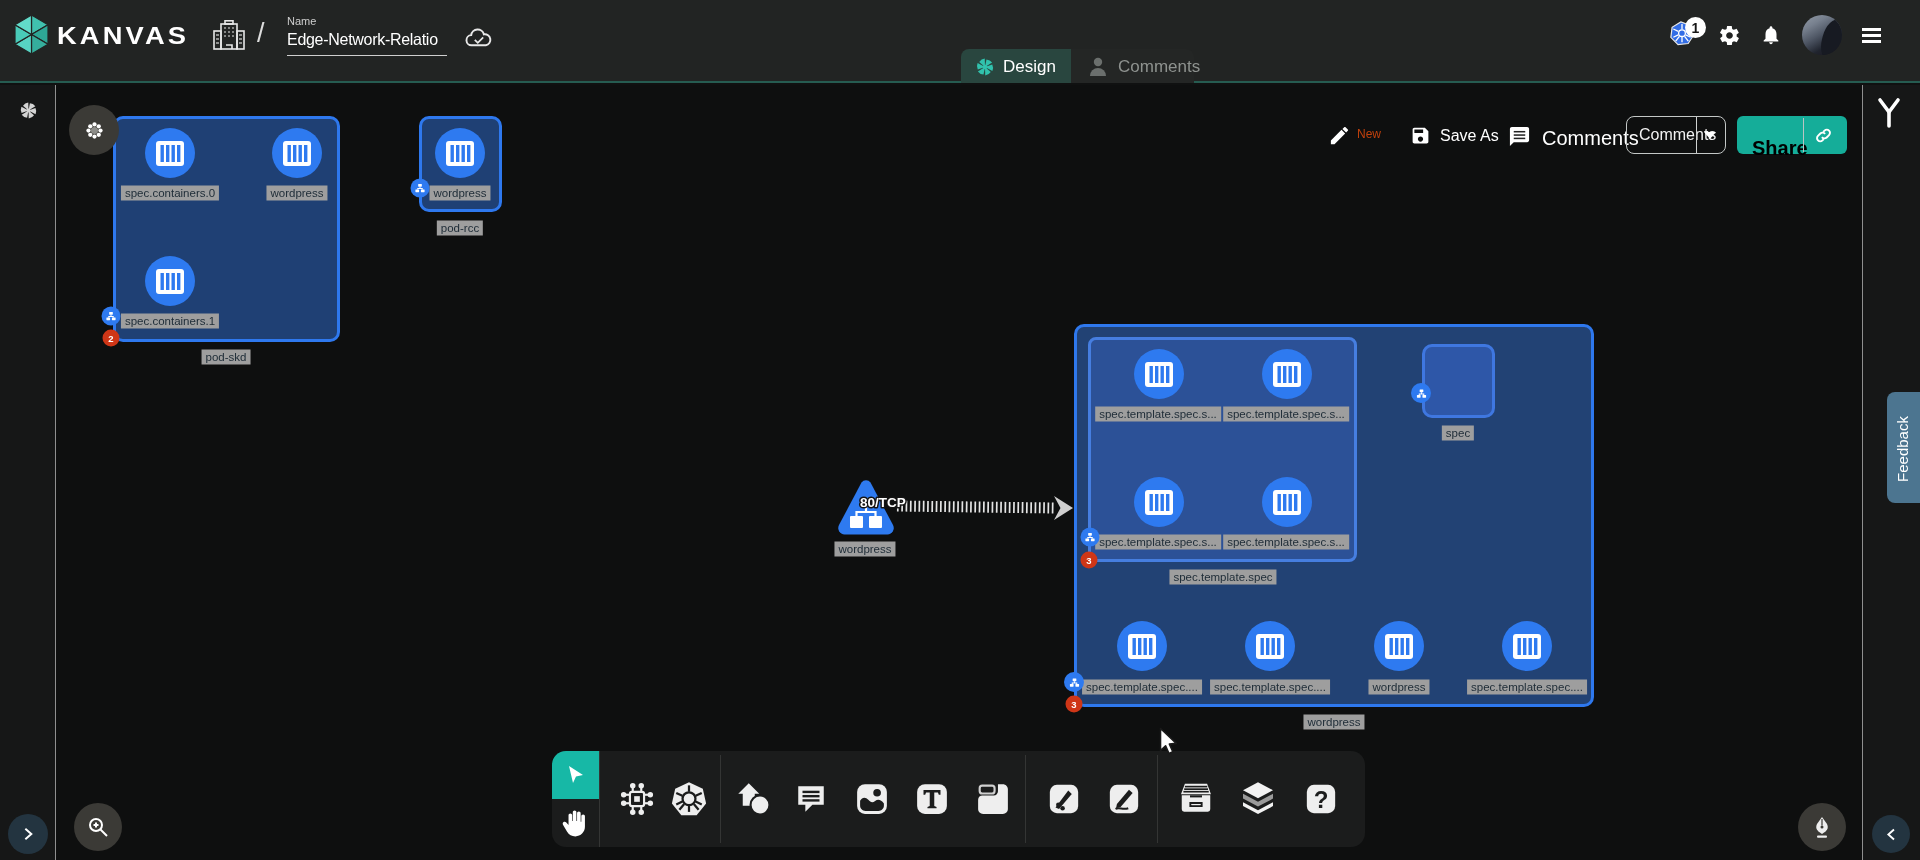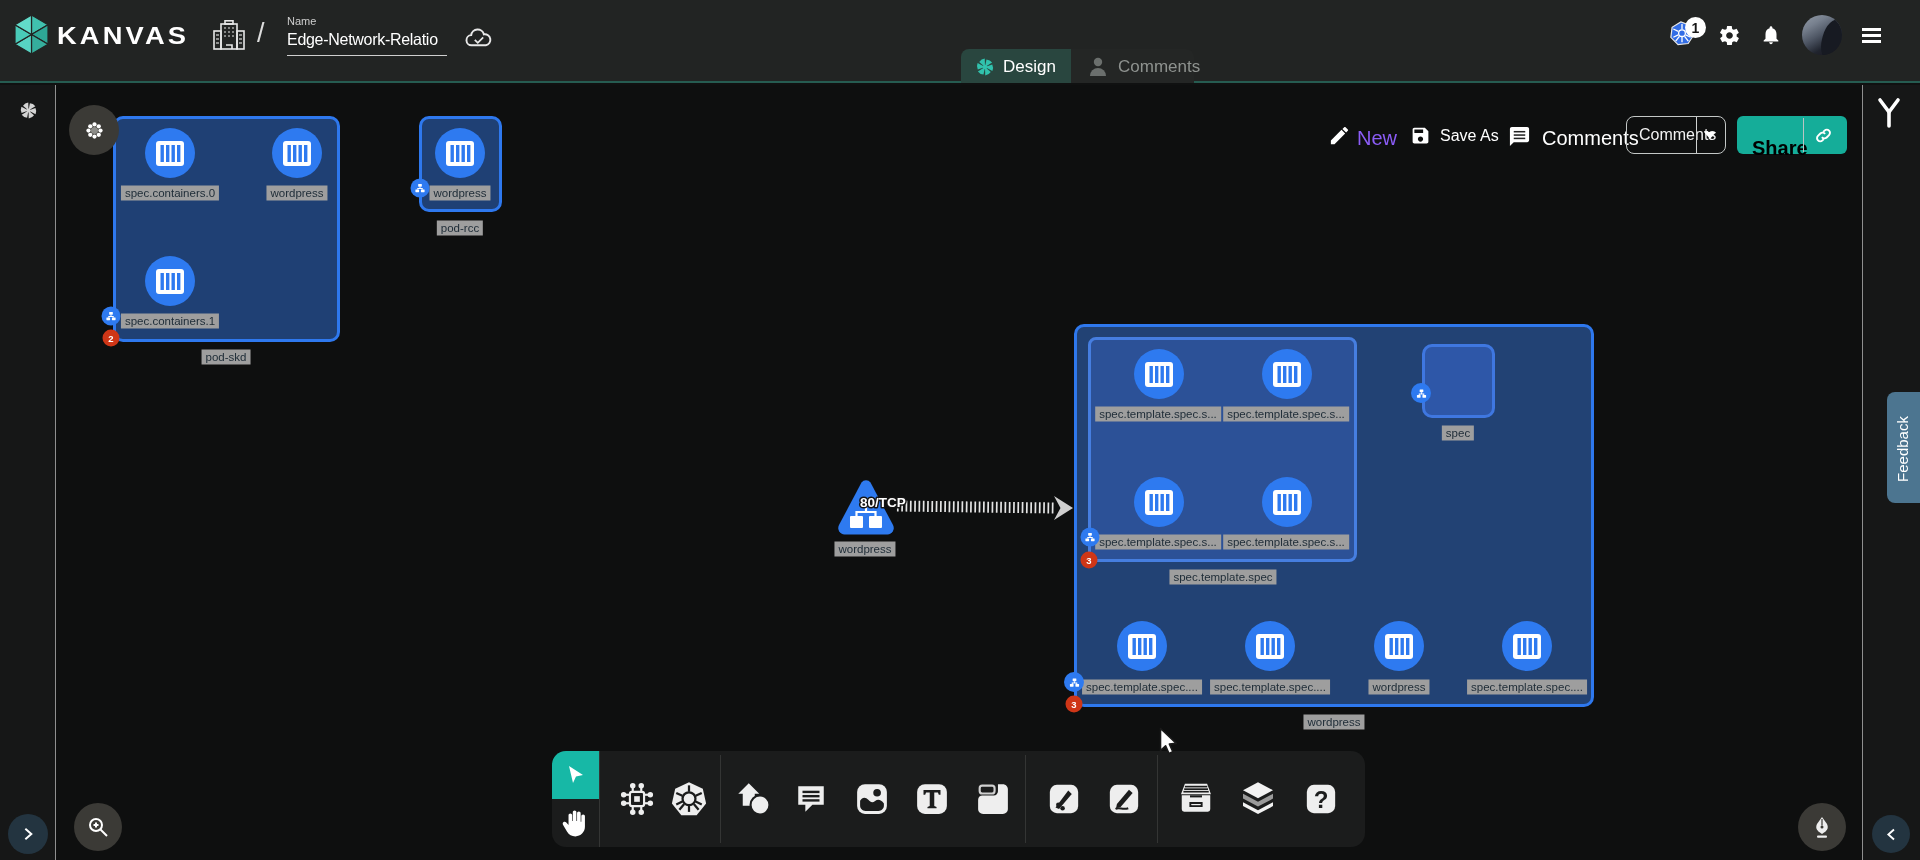--- a/index.html
+++ b/index.html
@@ -133,21 +133,21 @@
     <path d="M12 12 L13.6 3.8 A8.4 8.4 0 0 1 19.8 7.2 Z" transform="rotate(180 12 12)"></path>
     <path d="M12 12 L13.6 3.8 A8.4 8.4 0 0 1 19.8 7.2 Z" transform="rotate(240 12 12)"></path>
     <path d="M12 12 L13.6 3.8 A8.4 8.4 0 0 1 19.8 7.2 Z" transform="rotate(300 12 12)"></path>
     <circle cx="12" cy="12" r="2.4"></circle>
   </g>
 </svg>
 
 <svg class="abs" style="left:1328px;top:124px" width="23" height="23" viewBox="0 0 24 24" fill="#fff">
   <path d="M3 17.2 V21 h3.8 L17.9 9.9 l-3.8 -3.8 L3 17.2 z M20.7 7.1 c.4-.4.4-1 0-1.4 l-2.4-2.4 c-.4-.4-1-.4-1.4 0 l-1.8 1.8 3.8 3.8 1.8-1.8 z"></path>
 </svg>
-<div class="abs" style="left:1357px;top:127px;color:#8b5cf6;font-size:20px;">New</div>
+<div class="abs" style="left:1357px;top:127px;color:#c2410c;font-size:12px;">New</div>
 <svg class="abs" style="left:1410px;top:125px" width="21" height="21" viewBox="0 0 24 24" fill="#fff">
   <path d="M17 3 H5 c-1.1 0-2 .9-2 2 v14 c0 1.1.9 2 2 2 h14 c1.1 0 2-.9 2-2 V7 l-4-4 z M12 19 c-1.7 0-3-1.3-3-3 s1.3-3 3-3 3 1.3 3 3 -1.3 3-3 3 z M15 9 H5 V5 h10 v4 z"></path>
 </svg>
 <div class="abs" style="left:1440px;top:127px;color:#fff;font-size:16px;">Save As</div>
 <svg class="abs" style="left:1508px;top:125px" width="23" height="23" viewBox="0 0 24 24" fill="#fff">
   <path d="M20 2 H4 c-1.1 0-2 .9-2 2 v18 l4-4 h14 c1.1 0 2-.9 2-2 V4 c0-1.1-.9-2-2-2 z"></path>
   <g stroke="#222" stroke-width="1.6">
       <line x1="6" y1="7" x2="18" y2="7"></line>
       <line x1="6" y1="10.5" x2="18" y2="10.5"></line>
       <line x1="6" y1="14" x2="18" y2="14"></line>

